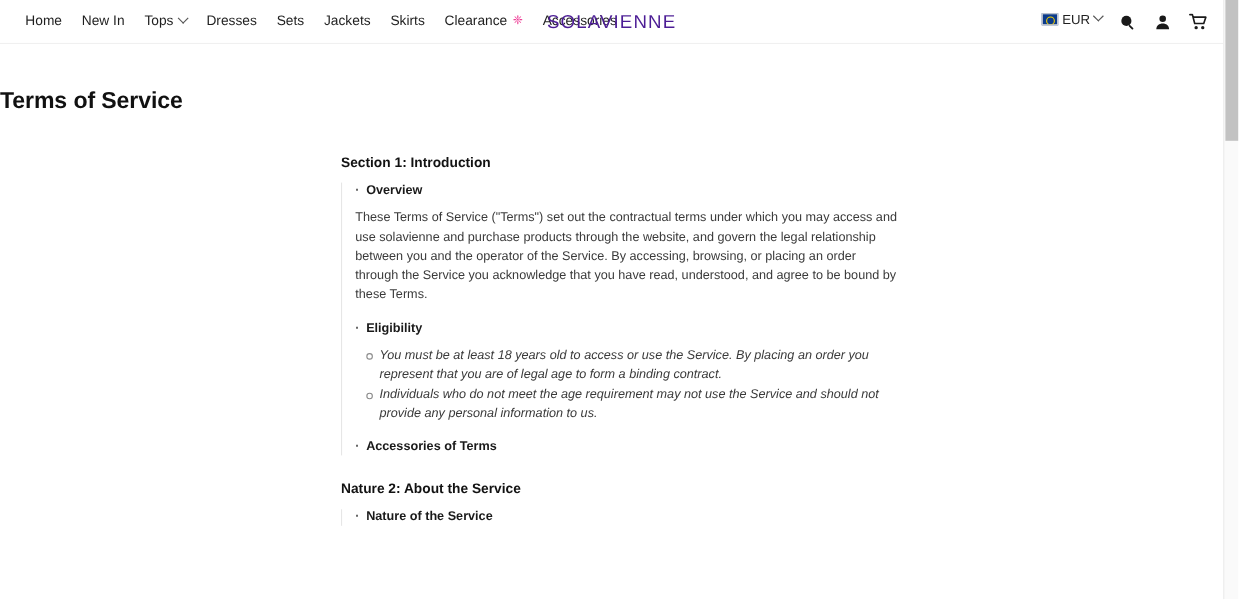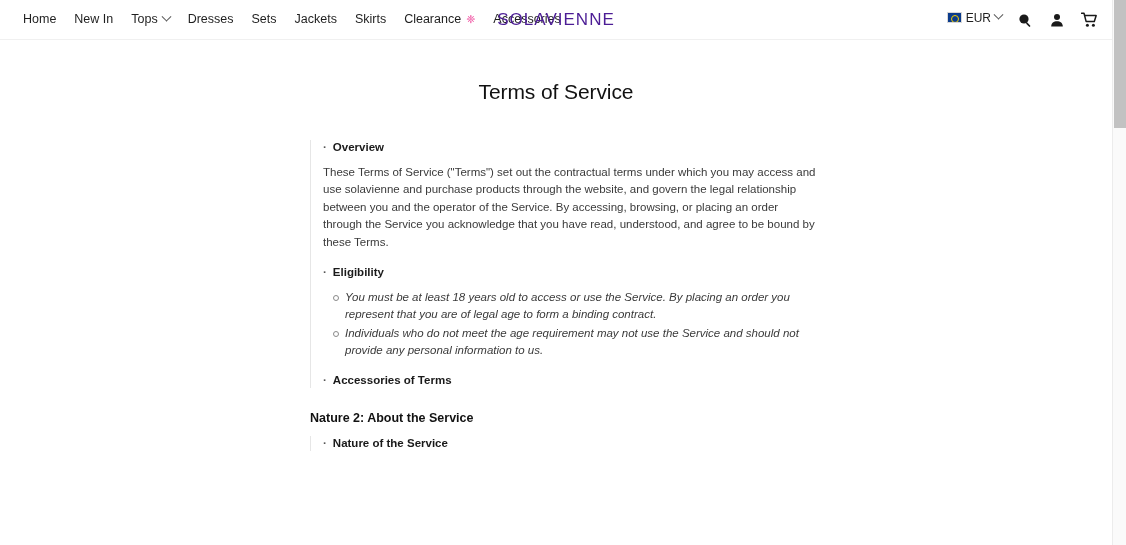--- a/index.html
+++ b/index.html
@@ -143,23 +143,22 @@
     cursor: pointer;
     color: #1a1a1a;
   }
   .icon-btn svg { display: block; }
 
   
   #doc {
     padding: 0;
   }
   #page-title {
-    text-align: center;
     font-size: 21px;
-    font-weight: normal;
+    font-weight: bold;
     color: #111;
     margin: 40px 0 0 0;
     letter-spacing: -0.1px;
   }
 
   #sections {
     margin: 36px 0 0 0;
     padding: 0 0 0 310px;
   }
   .section { margin-bottom: 0; }
@@ -302,20 +301,21 @@
           </svg>
         </div>
 
       </div>
     </header>
 
     <main id="doc">
       <h1 id="page-title">Terms of Service</h1>
       <div id="sections">
           <section class="section">
+            <h2 class="section-heading">Section 1: Introduction</h2>
             <div class="section-body">
               <div class="group">
                 <div class="group-title">
                   <span class="sq-bullet">·</span>
                   <span>Overview</span>
                 </div>
                 <p class="para">These Terms of Service ("Terms") set out the contractual terms under which you may access and use solavienne and purchase products through the website, and govern the legal relationship between you and the operator of the Service. By accessing, browsing, or placing an order through the Service you acknowledge that you have read, understood, and agree to be bound by these Terms.</p>
               </div>
               <div class="group">
                 <div class="group-title">

